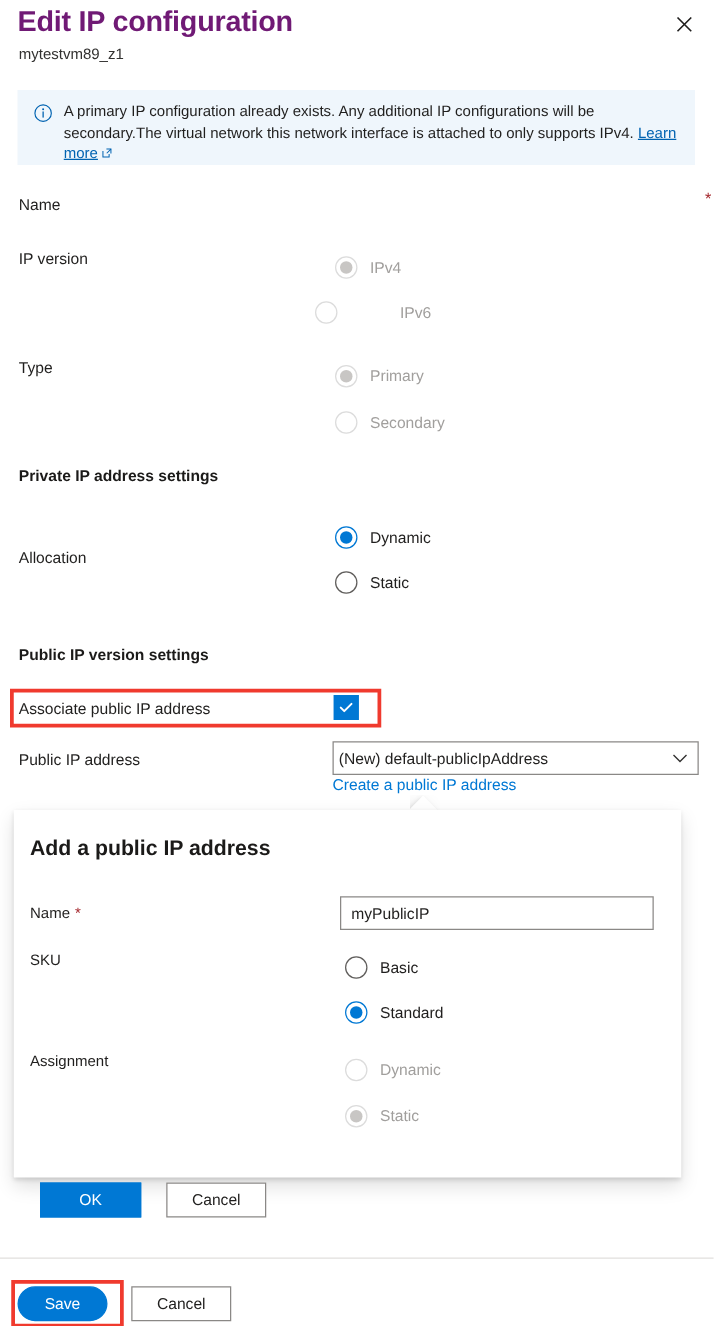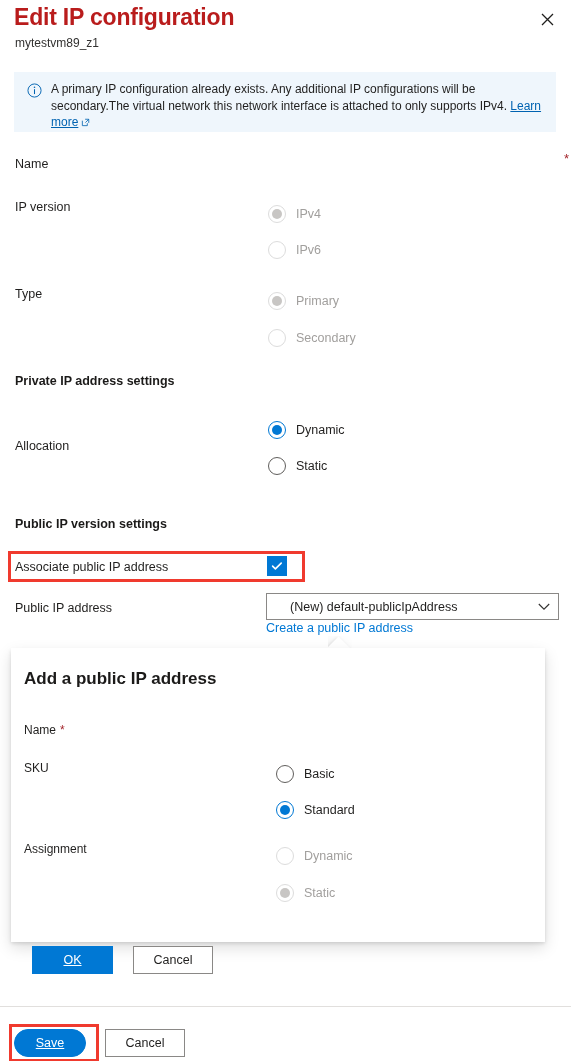--- a/index.html
+++ b/index.html
@@ -10,21 +10,21 @@
     font-family: "Liberation Sans", sans-serif;
     color: #201f1e;
     overflow: hidden;
   }
   #root { position: relative; width: 571px; height: 1061px; background:#fff; }
 
   
   .page-title {
     position: absolute; left: 14px; top: 4px;
     font-size: 23px; font-weight: bold; letter-spacing: -0.2px;
-    color: #b91c1c;
+    color: #701a75;
   }
   .page-subtitle {
     position: absolute; left: 15px; top: 36px;
     font-size: 12px; color: #323130;
   }
   .close-btn {
     position: absolute; right: 13px; top: 8px;
     width: 22px; height: 22px;
     display:flex; align-items:center; justify-content:center;
     cursor: pointer;
@@ -108,21 +108,21 @@
   .hl-box {
     position:absolute; border: 3px solid #f03a2e; background: transparent;
     pointer-events:none;
   }
 
   
   .dd {
     position:absolute; height:27px;
     border:1px solid #8a8886; background:#fff;
     display:flex; align-items:center; justify-content:space-between;
-    padding: 0 8px 0 23px;
+    padding: 0 8px 0 4px;
     font-size:12.5px; color:#201f1e; cursor:pointer;
   }
   .dd .chev { flex:0 0 auto; margin-left:8px; }
   .link {
     position:absolute; font-size:12.5px; color:#0078d4; cursor:pointer;
   }
 
   
   .callout {
     position:absolute; left:11px; top:648px;
@@ -149,21 +149,21 @@
     position:absolute; font-size:12px; color:#201f1e; white-space:nowrap;
   }
 
   
   .btn {
     position:absolute; height:28px;
     display:flex; align-items:center; justify-content:center;
     font-family:"Liberation Sans", sans-serif;
     font-size:12.5px; cursor:pointer; border:1px solid transparent;
   }
-  .btn.primary { background:#0078d4; color:#fff; border-color:#0078d4;text-decoration:underline; }
+  .btn.primary { background:#0078d4; color:#fff; border-color:#0078d4; }
   .btn.secondary { background:#fff; color:#201f1e; border:1px solid #8a8886; }
 
   .footer-sep {
     position:absolute; left:0; top:1006px; width:571px; height:1px;
     background:#e1dfdd;
   }
 </style>
 </head>
 <body>
 
@@ -196,21 +196,21 @@
   </div>
 
   <div class="fld-label" style="top:157px;">Name</div>
   <div class="req-star" style="left:564px; top:152px;">*</div>
 
   <div class="fld-label" style="top:200px;">IP version</div>
   <div class="radio-item" style="left:268px; top:205px;">
     <span class="rdo dis checked"></span>
     <span class="rdo-label dis">IPv4</span>
   </div>
-  <div class="radio-item" style="left:268px; top:241px;">
+  <div class="radio-item" style="left:252px; top:241px;gap:40px;">
     <span class="rdo dis"></span>
     <span class="rdo-label dis">IPv6</span>
   </div>
 
   <div class="fld-label" style="top:287px;">Type</div>
   <div class="radio-item" style="left:268px; top:292px;">
     <span class="rdo dis checked"></span>
     <span class="rdo-label dis">Primary</span>
   </div>
   <div class="radio-item" style="left:268px; top:329px;align-items:center;">
@@ -254,20 +254,21 @@
   <div class="callout-beak">
       <i></i>
     </div>
   <div class="callout"></div>
 
   <div class="callout-title">Add a public IP address</div>
 
   <div class="dlg-label" style="left:24px; top:723px;">
     <span>Name</span><span style="color:#a4262c; margin-left:4px;">*</span>
   </div>
+  <input class="txt-input" style="left: 272px; top: 717px; width: 251px;" value="myPublicIP">
 
   <div class="dlg-label" style="left:24px; top:761px;">SKU</div>
   <div class="radio-item" style="left:276px; top:765px;">
     <span class="rdo"></span>
     <span class="rdo-label">Basic</span>
   </div>
   <div class="radio-item" style="left:276px; top:801px;">
     <span class="rdo checked"></span>
     <span class="rdo-label">Standard</span>
   </div>

